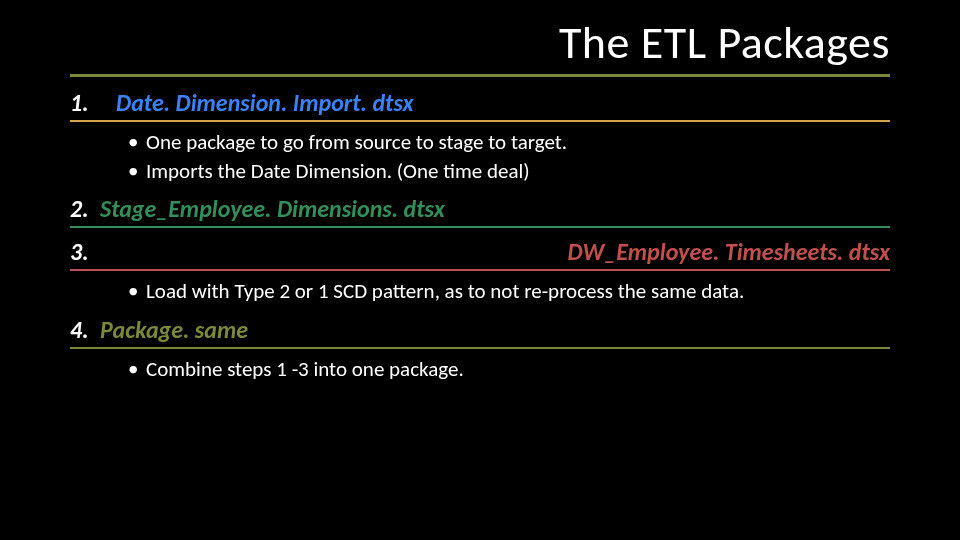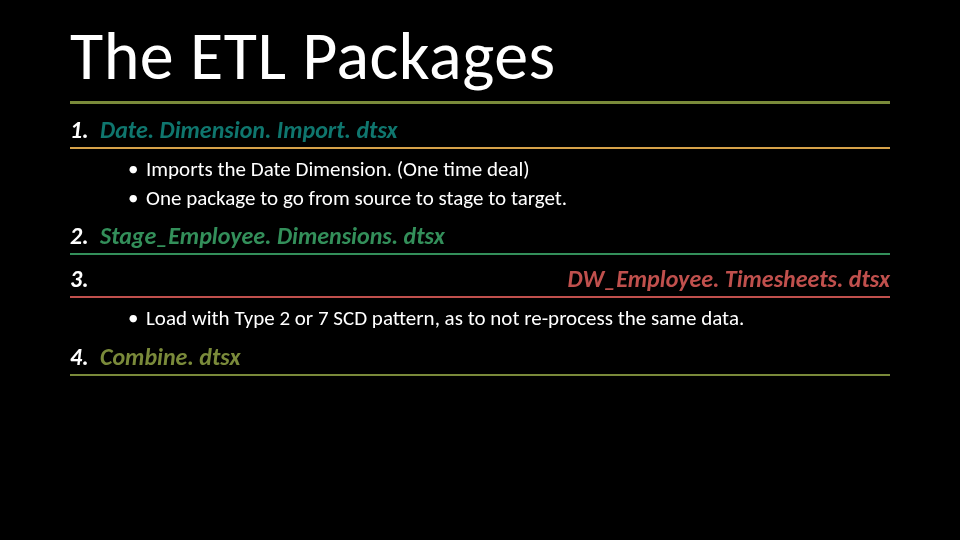--- a/index.html
+++ b/index.html
@@ -13,25 +13,26 @@
   }
   .slide {
     position: relative;
     width: 960px;
     height: 540px;
     box-sizing: border-box;
     padding: 14px 70px 0 70px;
   }
   .title {
     color: #ffffff;
-    font-size: 68px;
+    font-size: 46px;
     font-weight: 400;
     letter-spacing: 0.5px;
     margin: 0 0 4px 0;
     font-family: "Segoe UI Light", "Segoe UI", "Calibri Light", Calibri, sans-serif;
+    text-align: right;
   }
   .title-rule {
     border: none;
     border-top: 3px solid #7a8a3a; 
     margin: 0 0 10px 0;
   }
   .content {
     color: #ffffff;
   }
   .pkg {
@@ -57,21 +58,21 @@
     font-family: "Calibri", "Segoe UI", sans-serif;
   }
   .pkg-rule {
     border: none;
     margin: 0 0 6px 0;
   }
   .pkg-rule.c1 { border-top: 2px solid #d6a24a; }
   .pkg-rule.c2 { border-top: 2px solid #338f5a; }
   .pkg-rule.c3 { border-top: 2px solid #c0504d; }
   .pkg-rule.c4 { border-top: 2px solid #7a8a3a; }
-  .pkg-name.c1 { color: #0f766e; }
+  .pkg-name.c1 { color: #3b82f6; margin-left: 16px; }
   .pkg-name.c2 { color: #338f5a; }
   .pkg-name.c3 { color: #c0504d; text-align: right; }
   .pkg-name.c4 { color: #7a8a3a; }
   .bullets {
     list-style: none;
     padding: 0 0 0 58px;
     margin: 0 0 6px 0;
   }
   .bullets li {
     position: relative;
@@ -98,46 +99,49 @@
 
   <div class="content">
 
     <div class="pkg">
       <div class="pkg-head">
         <span class="pkg-num">1.</span>
         <span class="pkg-name c1">Date. Dimension. Import. dtsx</span>
       </div>
       <hr class="pkg-rule c1">
       <ul class="bullets">
+        <li>One package to go from source to stage to target.</li>
         <li>Imports the Date Dimension. (One time deal)</li>
-        <li>One package to go from source to stage to target.</li>
       </ul>
     </div>
 
     <div class="pkg">
       <div class="pkg-head">
         <span class="pkg-num">2.</span>
         <span class="pkg-name c2">Stage_Employee. Dimensions. dtsx</span>
       </div>
       <hr class="pkg-rule c2">
     </div>
 
     <div class="pkg">
       <div class="pkg-head">
         <span class="pkg-num">3.</span>
         <span class="pkg-name c3">DW_Employee. Timesheets. dtsx</span>
       </div>
       <hr class="pkg-rule c3">
       <ul class="bullets">
-        <li>Load with Type 2 or 7 SCD pattern, as to not re-process the same data.</li>
+        <li>Load with Type 2 or 1 SCD pattern, as to not re-process the same data.</li>
       </ul>
     </div>
 
     <div class="pkg">
       <div class="pkg-head">
         <span class="pkg-num">4.</span>
-        <span class="pkg-name c4">Combine. dtsx</span>
+        <span class="pkg-name c4">Package. same</span>
       </div>
       <hr class="pkg-rule c4">
+      <ul class="bullets">
+        <li>Combine steps 1 -3 into one package.</li>
+      </ul>
     </div>
 
   </div>
 </div>
 
 </body></html>

